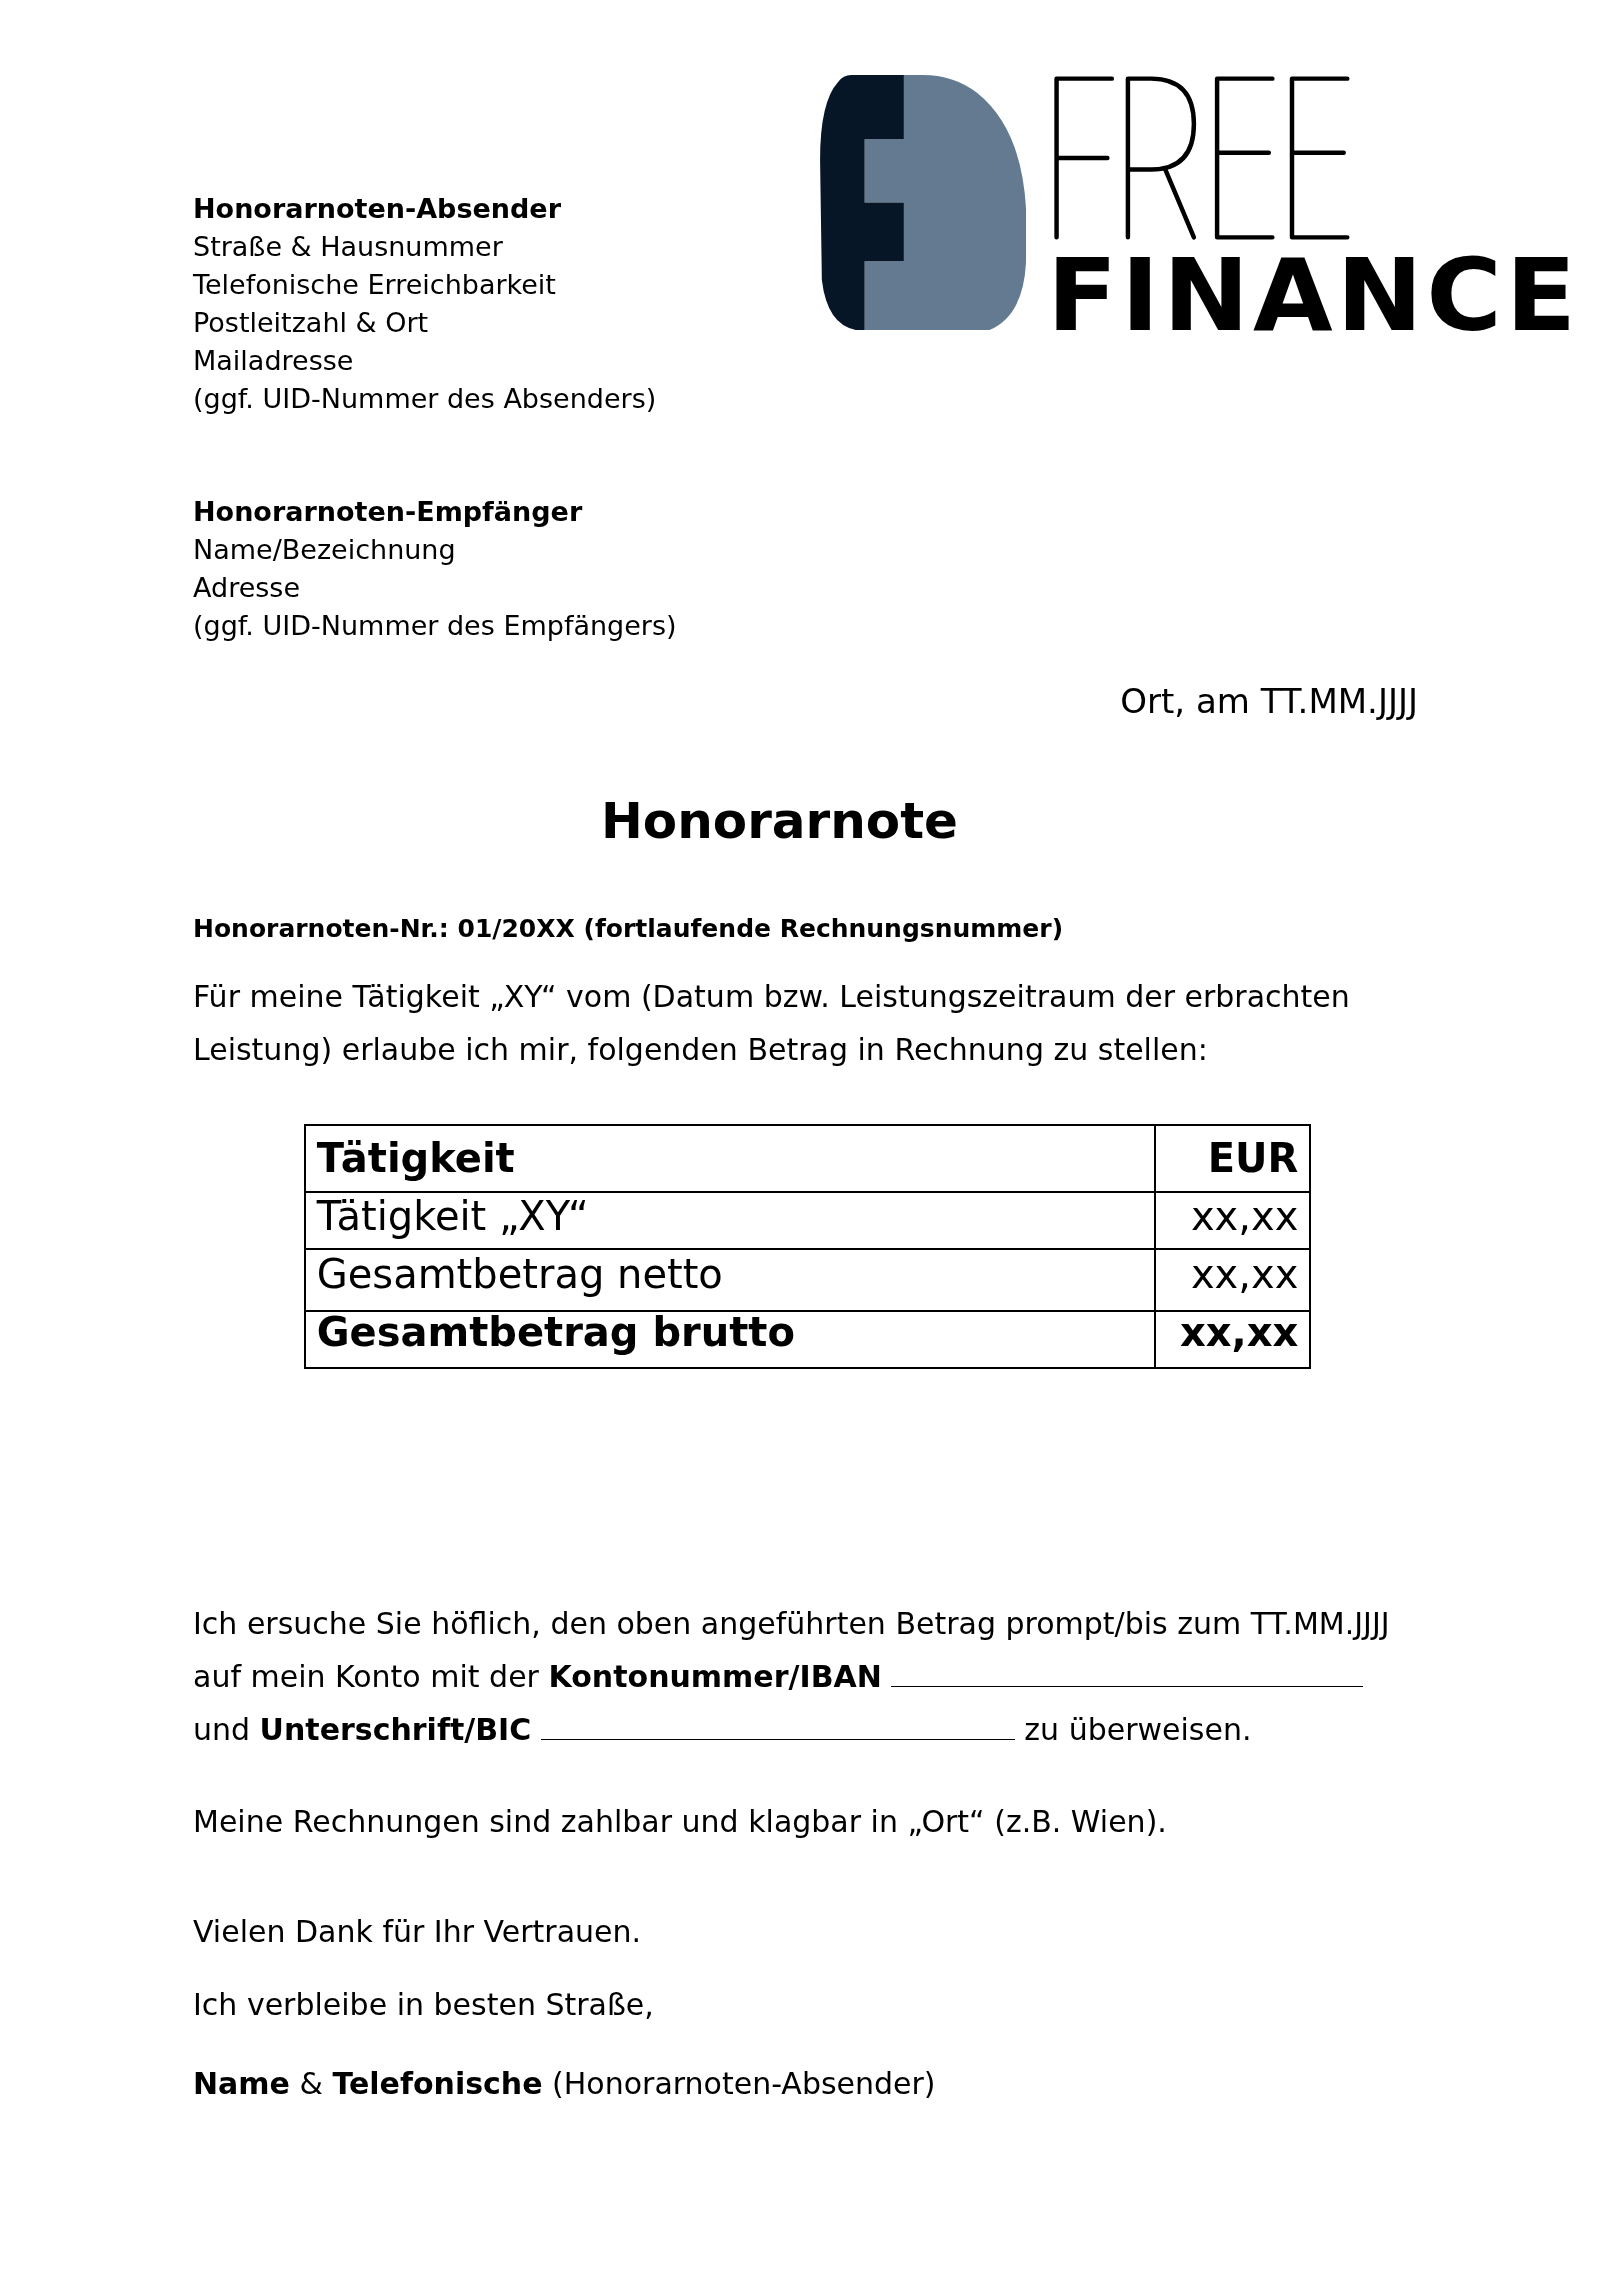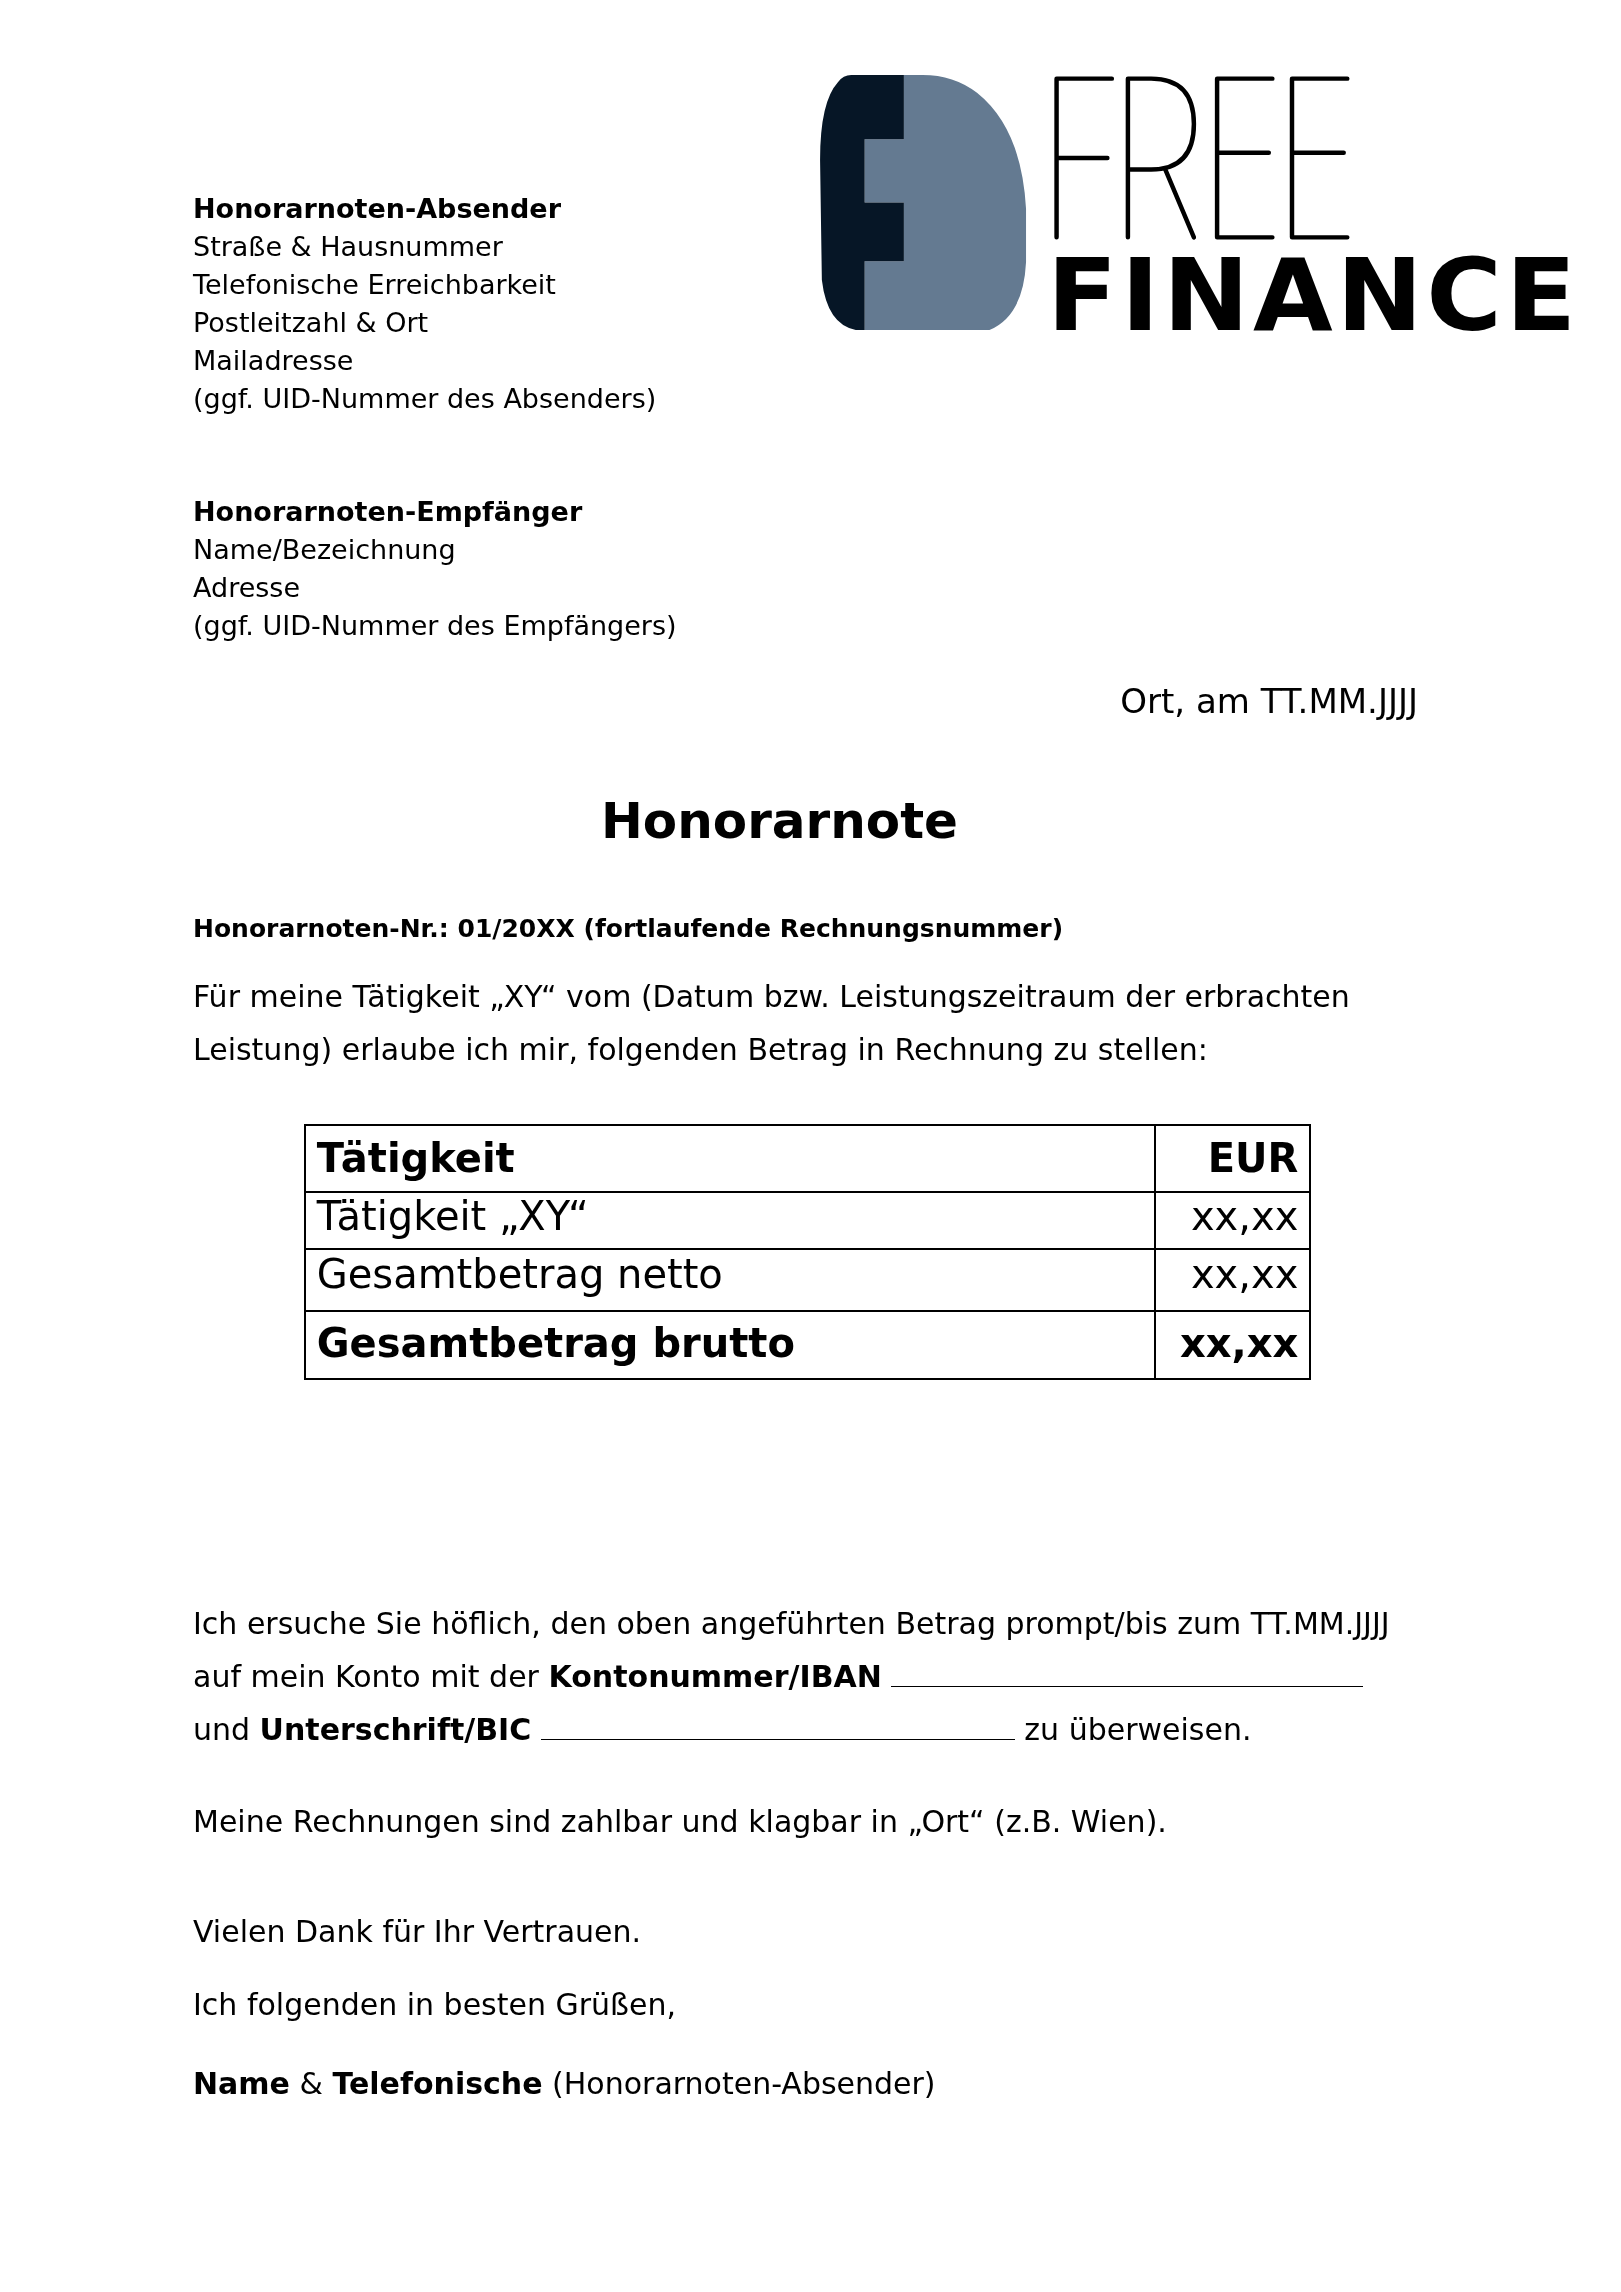--- a/index.html
+++ b/index.html
@@ -29,21 +29,21 @@
   #intro { left:193px; top:970px; }
 
   
   #fee-table { left:304px; top:1124px; width:1007px; border-collapse:collapse; border:2.7px solid #000; }
   #fee-table td { border:2.7px solid #000; font-size:40px; line-height:37px; vertical-align:top; padding:0 10.7px; }
   #fee-table td.amt { text-align:right; width:132px; }
   #fee-table tr.hdr td { height:65px; vertical-align:middle; font-weight:bold; }
   #fee-table tr.r1 td { height:50px; padding-top:5.3px; }
   #fee-table tr.r2 td { height:54px; padding-top:5.3px; }
   #fee-table tr.r3 td { height:194px; padding-top:5.3px; }
-  #fee-table tr.r4 td { height:53px; padding-top:13px; }
+  #fee-table tr.r4 td { height:53px; padding-top:2px; }
   #fee-table td .sub { display:block; }
 
   #payment { left:193px; top:1597px; }
   .blank { display:inline-block; border-bottom:1.8px solid #000; height:27px; vertical-align:baseline; }
   #jurisdiction { left:193px; top:1795px; }
   #thanks { left:193px; top:1905px; }
   #regards { left:193px; top:1978px; }
   #signature { left:193px; top:2057px; }
 </style>
 </head>
@@ -124,17 +124,17 @@
     <span class="blank" style="width:472px"></span>
   </div>
   <div>
     <span>und </span><span class="bold">Unterschrift/BIC</span>
     <span class="blank" style="width:474px"></span><span> zu überweisen.</span>
   </div>
 </div>
 
 <div id="jurisdiction" class="abs para">Meine Rechnungen sind zahlbar und klagbar in „Ort“ (z.B. Wien).</div>
 <div id="thanks" class="abs para">Vielen Dank für Ihr Vertrauen.</div>
-<div id="regards" class="abs para">Ich folgenden in besten Grüßen,</div>
+<div id="regards" class="abs para">Ich verbleibe in besten Straße,</div>
 <div id="signature" class="abs para">
   <span class="bold">Name</span><span> &amp; </span><span class="bold">Telefonische</span><span> (Honorarnoten-Absender)</span>
 </div>
 
 
 </body></html>

